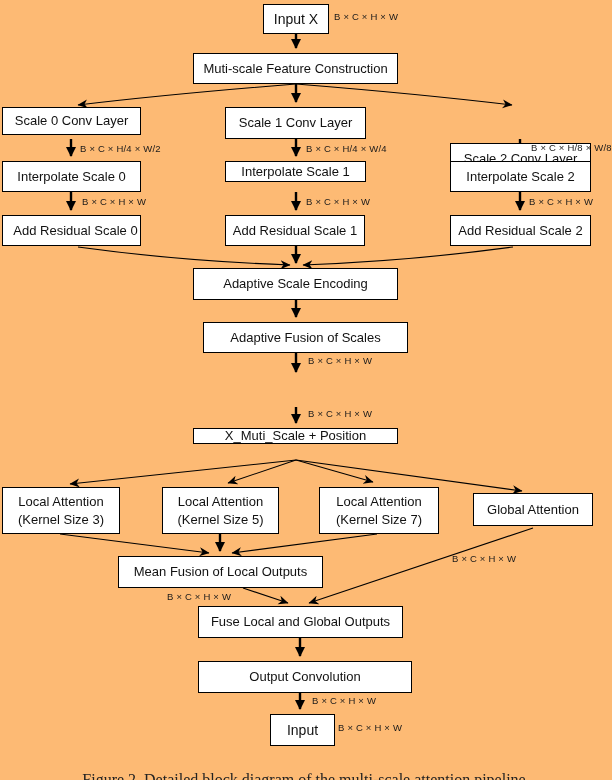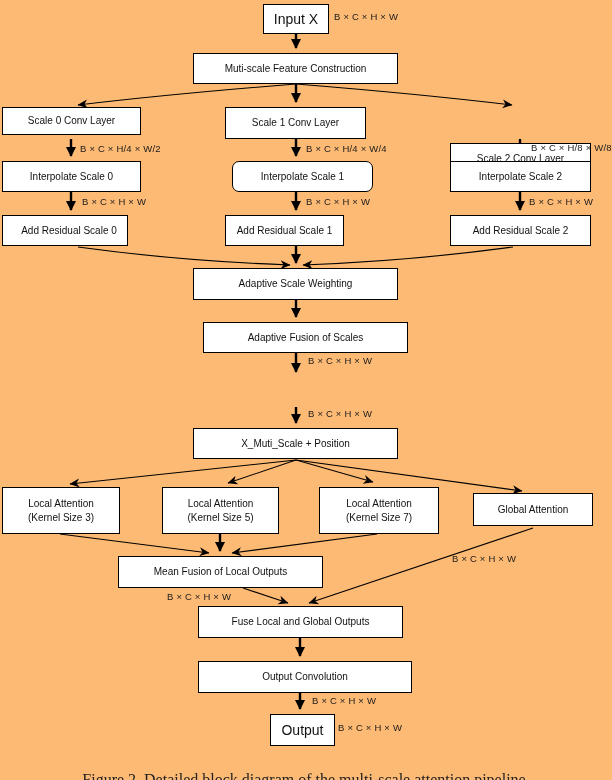--- a/index.html
+++ b/index.html
@@ -4,21 +4,21 @@
 <style>
   html,body{margin:0;padding:0;background:#fff;}
   #canvas{
     position:relative;width:612px;height:780px;background:#fdba74;
     overflow:hidden;font-family:"Liberation Sans","DejaVu Sans",sans-serif;
   }
   #arrows{position:absolute;left:0;top:0;width:612px;height:780px;}
   .node{
     position:absolute;box-sizing:border-box;border:1.5px solid #000;
     background:#fff;display:flex;align-items:center;justify-content:center;
-    text-align:center;font-size:10px;line-height:1.35;color:#111;
+    text-align:center;font-size:13px;line-height:1.35;color:#111;
     white-space:pre-line;z-index:2;
   }
   .dim{
     position:absolute;font-size:9.5px;color:#1a1a1a;letter-spacing:.2px;
     white-space:nowrap;z-index:3;
   }
   .caption{
     position:absolute;left:0;top:771px;width:612px;text-align:center;
     font-family:"Liberation Serif","DejaVu Serif",serif;font-size:16px;
     color:#222;z-index:2;
@@ -74,43 +74,43 @@
   </svg>
 
   <div class="node" style="left:263px;top:4px;width:66px;height:30px;font-size:14px;">Input X</div>
   <div class="node" style="left:193px;top:53px;width:205px;height:31px;">Muti-scale Feature Construction</div>
 
   <div class="node" style="left:2px;top:107px;width:139px;height:28px;">Scale 0 Conv Layer</div>
   <div class="node" style="left:225px;top:107px;width:141px;height:32px;">Scale 1 Conv Layer</div>
   <div class="node" style="left:450px;top:107px;width:141px;height:32px;margin-top:36px;">Scale 2 Conv Layer</div>
 
   <div class="node" style="left:2px;top:161px;width:139px;height:31px;">Interpolate Scale 0</div>
-  <div class="node" style="left:232px;top:161px;width:141px;height:31px;border-radius:7px;">Interpolate Scale 1</div>
+  <div class="node" style="left:225px;top:161px;width:141px;height:21px;">Interpolate Scale 1</div>
   <div class="node" style="left:450px;top:161px;width:141px;height:31px;">Interpolate Scale 2</div>
 
-  <div class="node" style="left:2px;top:215px;width:126px;height:31px;padding-left:8px;">Add Residual Scale 0</div>
-  <div class="node" style="left:225px;top:215px;width:119px;height:31px;">Add Residual Scale 1</div>
+  <div class="node" style="left:2px;top:215px;width:139px;height:31px;padding-left:8px;">Add Residual Scale 0</div>
+  <div class="node" style="left:225px;top:215px;width:140px;height:31px;">Add Residual Scale 1</div>
   <div class="node" style="left:450px;top:215px;width:141px;height:31px;">Add Residual Scale 2</div>
 
-  <div class="node" style="left:193px;top:268px;width:205px;height:32px;">Adaptive Scale Weighting</div>
+  <div class="node" style="left:193px;top:268px;width:205px;height:32px;">Adaptive Scale Encoding</div>
   <div class="node" style="left:193px;top:322px;width:205px;height:31px;margin-left:10px;">Adaptive Fusion of Scales</div>
-  <div class="node" style="left:193px;top:428px;width:205px;height:31px;">X_Muti_Scale + Position</div>
+  <div class="node" style="left:193px;top:428px;width:205px;height:16px;">X_Muti_Scale + Position</div>
 
   <div class="node" style="left:2px;top:487px;width:118px;height:47px;">Local Attention
 (Kernel Size 3)</div>
   <div class="node" style="left:162px;top:487px;width:117px;height:47px;">Local Attention
 (Kernel Size 5)</div>
   <div class="node" style="left:319px;top:487px;width:120px;height:47px;">Local Attention
 (Kernel Size 7)</div>
   <div class="node" style="left:473px;top:493px;width:120px;height:33px;">Global Attention</div>
 
   <div class="node" style="left:118px;top:556px;width:205px;height:32px;">Mean Fusion of Local Outputs</div>
   <div class="node" style="left:198px;top:606px;width:205px;height:32px;">Fuse Local and Global Outputs</div>
   <div class="node" style="left:198px;top:661px;width:214px;height:32px;">Output Convolution</div>
-  <div class="node" style="left:270px;top:714px;width:65px;height:32px;font-size:14px;">Output</div>
+  <div class="node" style="left:270px;top:714px;width:65px;height:32px;font-size:14px;">Input</div>
 
   <span class="dim" style="left:334px;top:11px;">B × C × H × W</span>
   <span class="dim" style="left:80px;top:143px;">B × C × H/4 × W/2</span>
   <span class="dim" style="left:306px;top:143px;">B × C × H/4 × W/4</span>
   <span class="dim" style="left:531px;top:142px;">B × C × H/8 × W/8</span>
   <span class="dim" style="left:82px;top:196px;">B × C × H × W</span>
   <span class="dim" style="left:306px;top:196px;">B × C × H × W</span>
   <span class="dim" style="left:529px;top:196px;">B × C × H × W</span>
   <span class="dim" style="left:308px;top:355px;">B × C × H × W</span>
   <span class="dim" style="left:308px;top:408px;">B × C × H × W</span>

